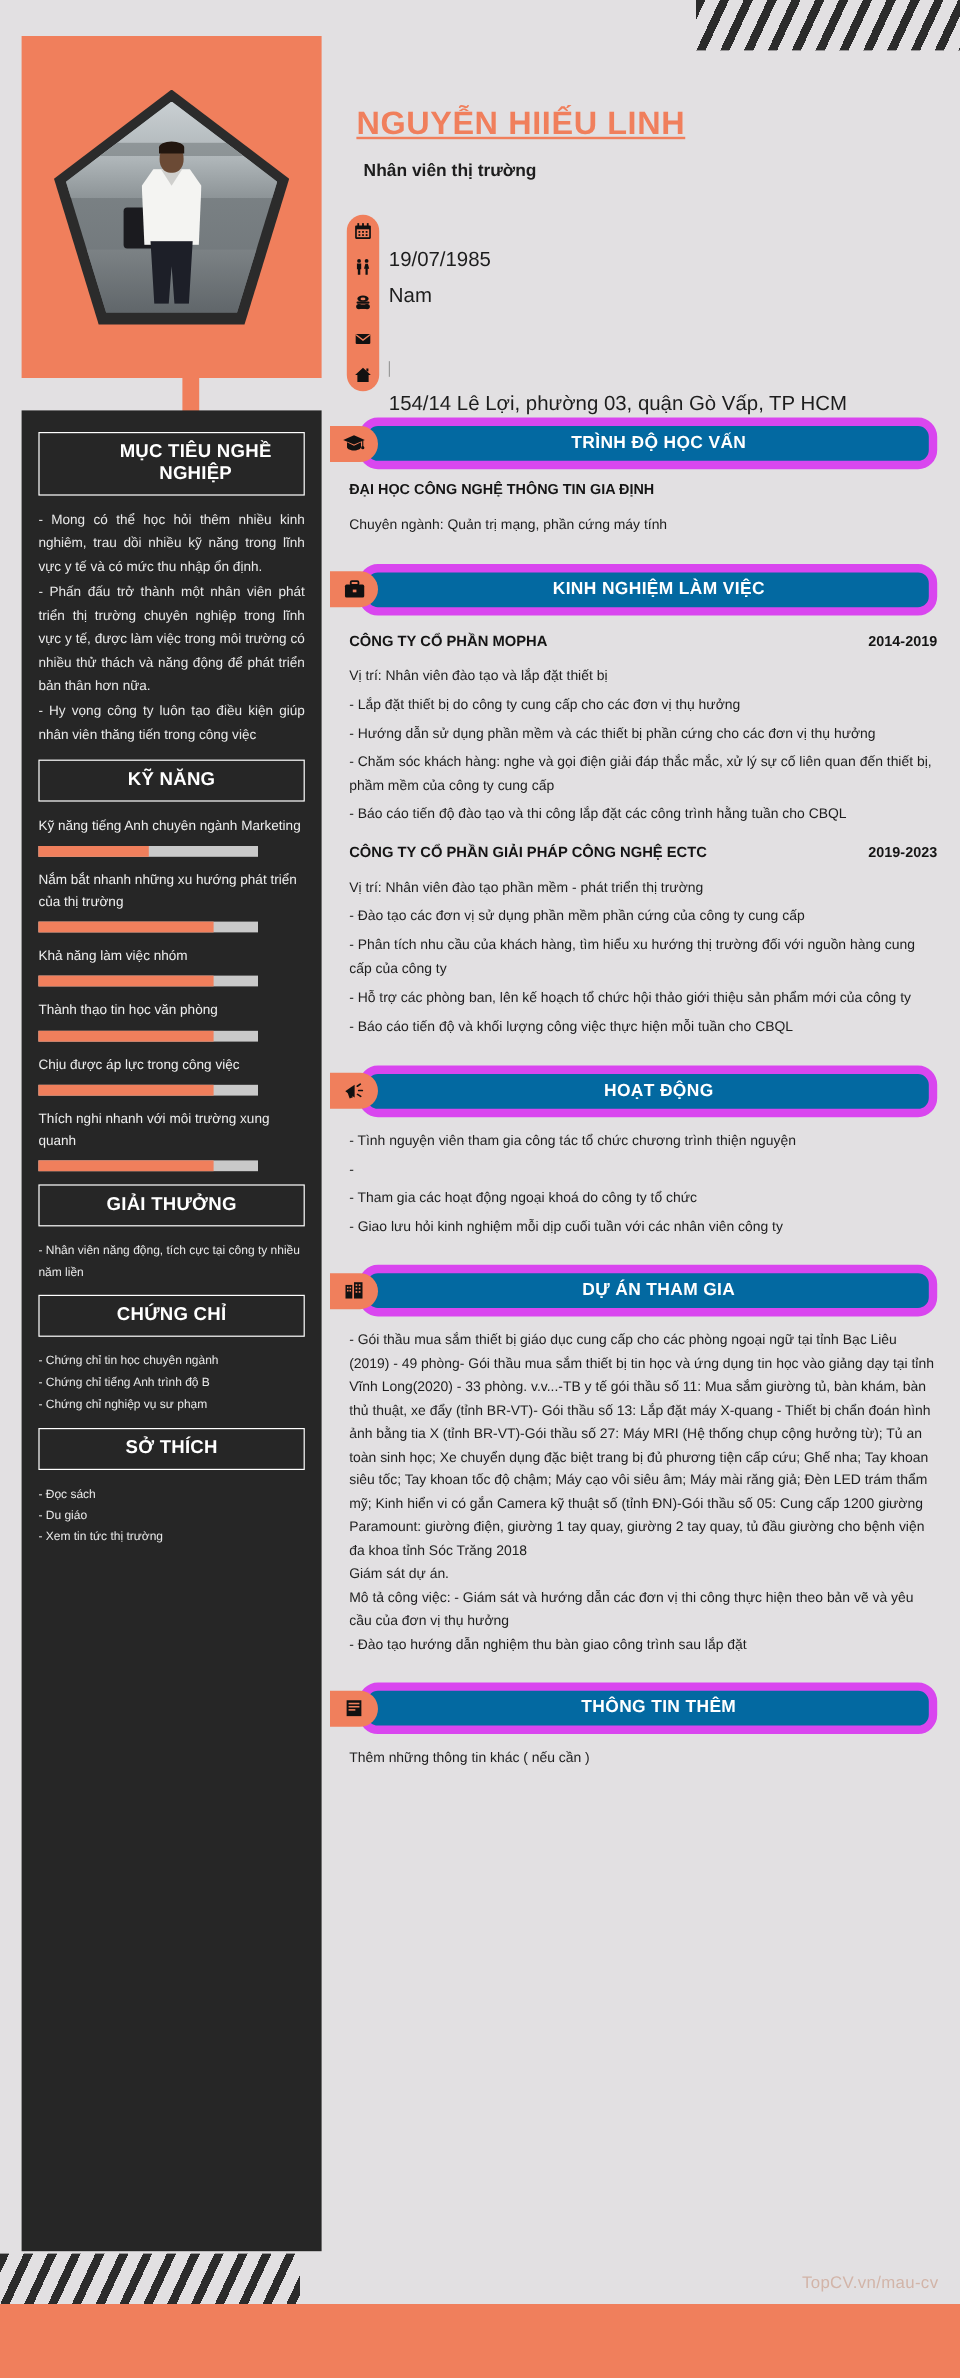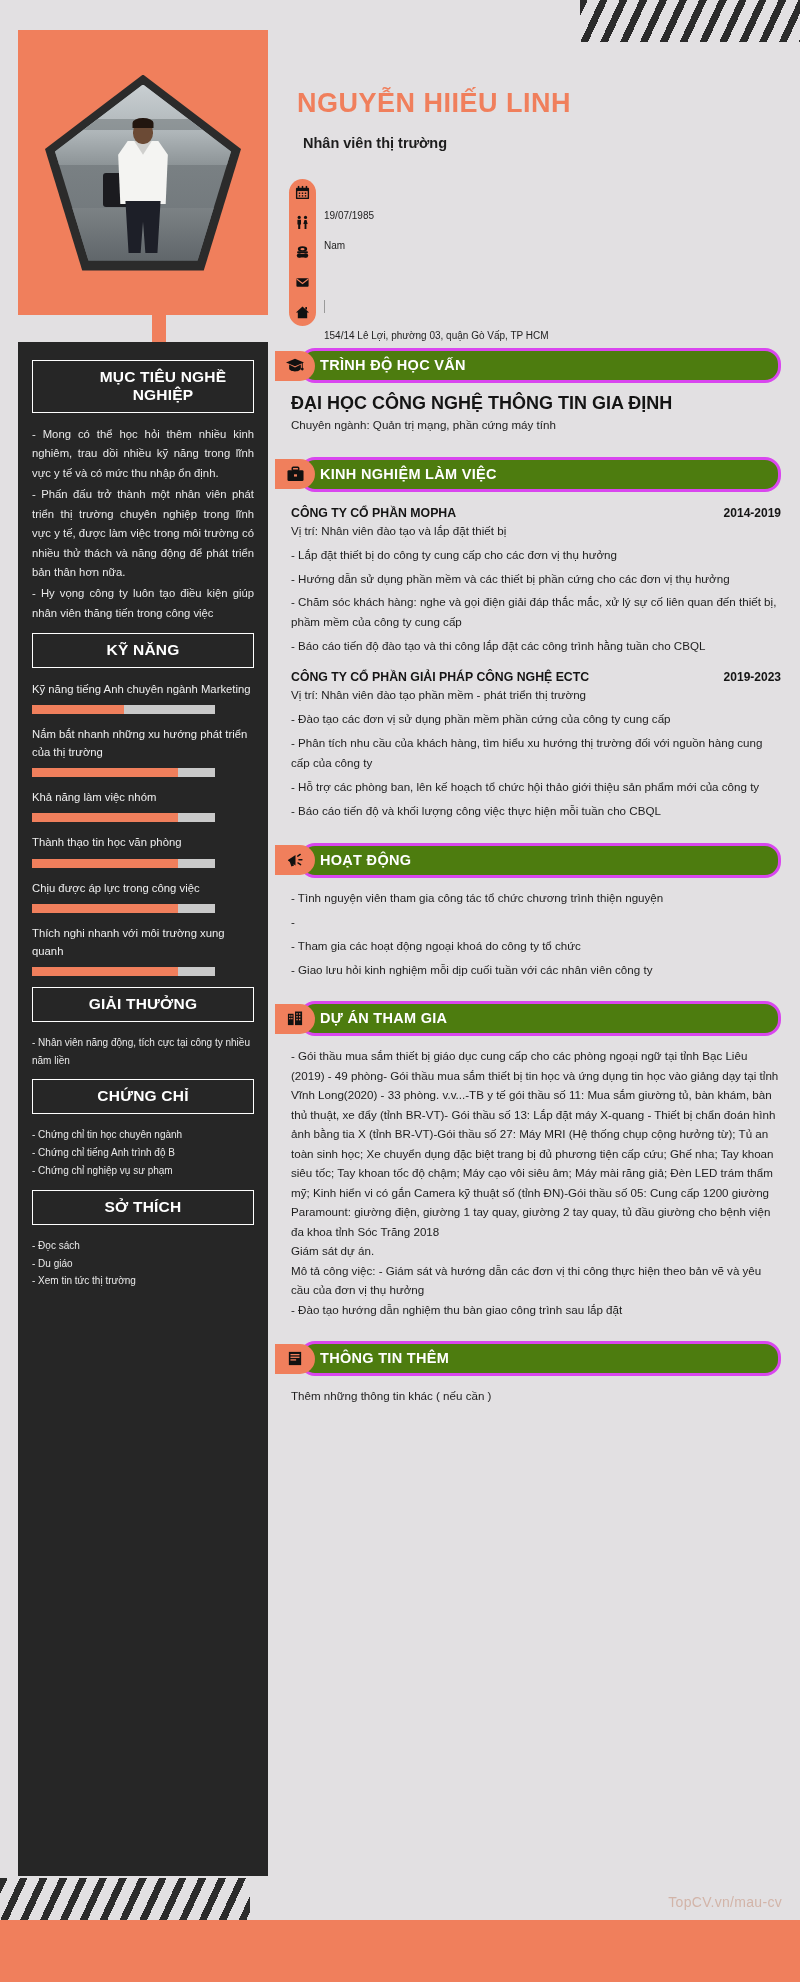--- a/index.html
+++ b/index.html
@@ -183,20 +183,21 @@
     position: absolute;
     left: 285px; top: 66px;
     width: 496px;
   }
   .name {
     color: #f07f5c;
     font-size: 27px;
     font-weight: bold;
     letter-spacing: .5px;
     margin: 22px 0 0 12px;
+    text-decoration: underline;
   }
   .role {
     color: #1d1d1d;
     font-size: 14.5px;
     font-weight: bold;
     margin: 16px 0 0 18px;
   }
 
   
   .contact {
@@ -218,21 +219,21 @@
     position: relative;
   }
   .cicon {
     width: 35px;
     display: flex; align-items: center; justify-content: center;
     color: #111;
     font-size: 14px;
     z-index: 2;
   }
   .ctext {
-    font-size: 10px;
+    font-size: 17px;
     color: #1d1d1d;
     padding-left: 4px;
     min-height: 14px;
     margin-top: 48px;
   }
   .caret {
     display:inline-block;
     width:1px; height:13px; background:#9a9a9a;
     vertical-align:middle;
   }
@@ -249,47 +250,48 @@
     background: #f07f5c;
     border-radius: 0 16px 16px 0;
     display: flex; align-items: center; justify-content: center;
     margin-left: -10px;
     z-index: 2;
   }
   .sec-ico svg { display:block; }
   .sec-bar {
     flex: 1;
     margin-left: -16px;
-    background: #4d7c0f;
-    border: 3px solid #d946ef;
+    background: #0369a1;
+    border: 7px solid #d946ef;
     border-radius: 16px;
     color: #ffffff;
     font-size: 14.5px;
     font-weight: bold;
+    text-align: center;
     padding: 6px 0 7px 18px;
     letter-spacing: .3px;
   }
 
   .blk { padding-left: 6px; }
   .org {
     font-size: 12.3px; font-weight: bold; color: #141414;
     display: flex; justify-content: space-between; align-items: flex-end;
     margin-top: 14px;
   }
   .org .yr { font-size: 12px; font-weight: bold; }
   .sub {
-    font-size: 11.6px; color: #1d1d1d; line-height: 1.62; margin-top: 2px;
+    font-size: 11.6px; color: #1d1d1d; line-height: 1.62; margin-top: 14px;
   }
   .bullet {
     font-size: 11.6px; color: #1d1d1d; line-height: 1.72; margin-top: 4px;
   }
   .dense {
     font-size: 11.6px; color: #1d1d1d; line-height: 1.68;
   }
-  .edu-t { font-size: 18px; font-weight: bold; color: #141414; }
+  .edu-t { font-size: 12px; font-weight: bold; color: #141414; }
 </style>
 </head>
 <body>
 
 <div class="page">
 
   <div class="stripes-tr"></div>
 
   <div class="photo-block">
     <div class="photo-frame">

